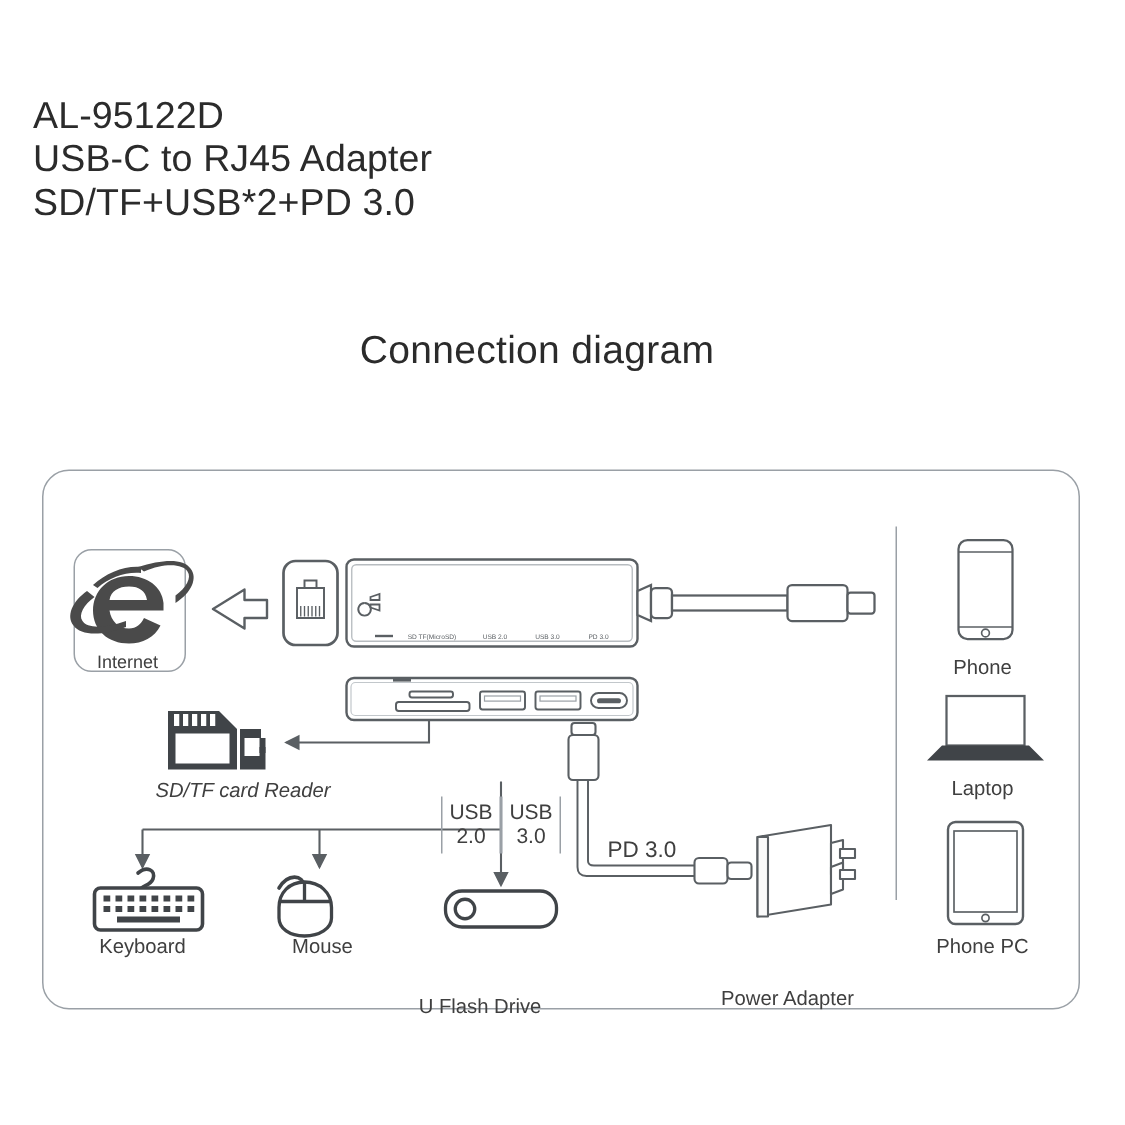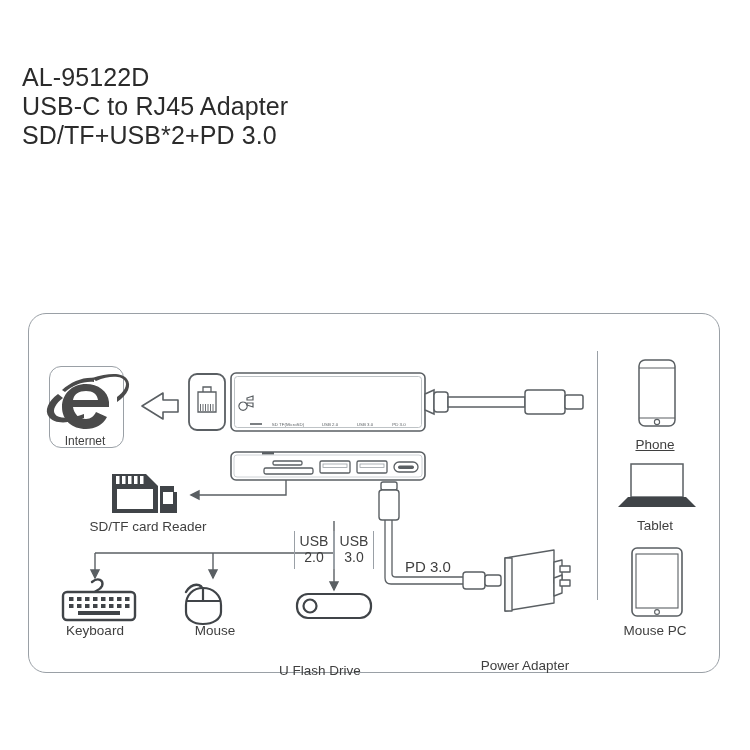--- a/index.html
+++ b/index.html
@@ -80,26 +80,26 @@
   
   .cap {
     position: absolute;
     font-size: 13.5px;
     color: #3f3f3f;
     white-space: nowrap;
     text-align: center;
   }
   .cap.internet { font-size: 12px; }
 
-  .cap-sdtf   { left: 48px;  top: 519px; width: 200px; }
+  .cap-sdtf   { left: 62px;  top: 519px; width: 200px; font-style: italic; }
   .cap-keyb   { left: 35px;  top: 623px; width: 120px; }
   .cap-mouse  { left: 165px; top: 623px; width: 100px; }
   .cap-uflash { left: 255px; top: 623px; width: 130px; margin-top: 40px; }
   .cap-power  { left: 455px; top: 658px; width: 140px; }
-  .cap-phone  { left: 600px; top: 437px; width: 110px; text-decoration: underline; }
+  .cap-phone  { left: 600px; top: 437px; width: 110px; }
   .cap-laptop { left: 600px; top: 518px; width: 110px; }
   .cap-tablet { left: 600px; top: 623px; width: 110px; }
   .cap-internet { left: 50px; top: 434px; width: 70px; }
 
   .cap-pd30 { left: 405px; top: 558px; width: 70px; font-size: 15px; text-align:left;}
 
   
   .usbbox {
     position: absolute;
     box-sizing: border-box;
@@ -133,20 +133,23 @@
 <body>
 
 <div id="page">
 
   <div class="product-header">
     <div class="line">AL-95122D</div>
     <div class="line">USB-C to RJ45 Adapter</div>
     <div class="line">SD/TF+USB*2+PD 3.0</div>
   </div>
 
+  <div class="diagram-title">
+    <span class="inner">Connection diagram</span>
+  </div>
 
   <div class="frame"></div>
   <div class="vdivider"></div>
 
   <div class="internet-box"></div>
 
   <svg class="svg-layer" viewBox="0 0 750 750" xmlns="http://www.w3.org/2000/svg">
 
     <g transform="translate(86,403)">
       <g fill="#4a4a4a">
@@ -388,16 +391,16 @@
 
   <div class="cap cap-pd30">PD 3.0</div>
 
   <div class="cap cap-sdtf">SD/TF card Reader</div>
   <div class="cap cap-keyb">Keyboard</div>
   <div class="cap cap-mouse">Mouse</div>
   <div class="cap cap-uflash">U Flash Drive</div>
   <div class="cap cap-power">Power Adapter</div>
 
   <div class="cap cap-phone">Phone</div>
-  <div class="cap cap-laptop">Tablet</div>
-  <div class="cap cap-tablet">Mouse PC</div>
+  <div class="cap cap-laptop">Laptop</div>
+  <div class="cap cap-tablet">Phone PC</div>
 
 </div>
 
 </body></html>

